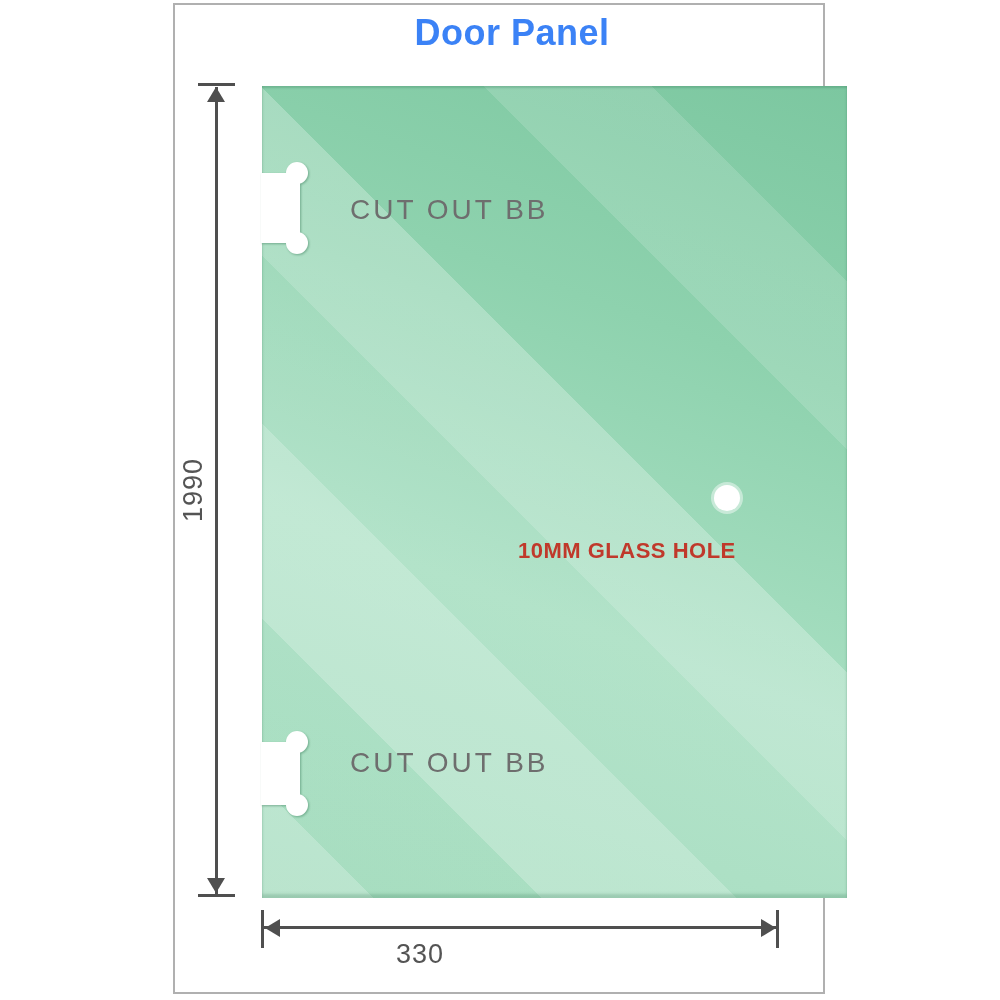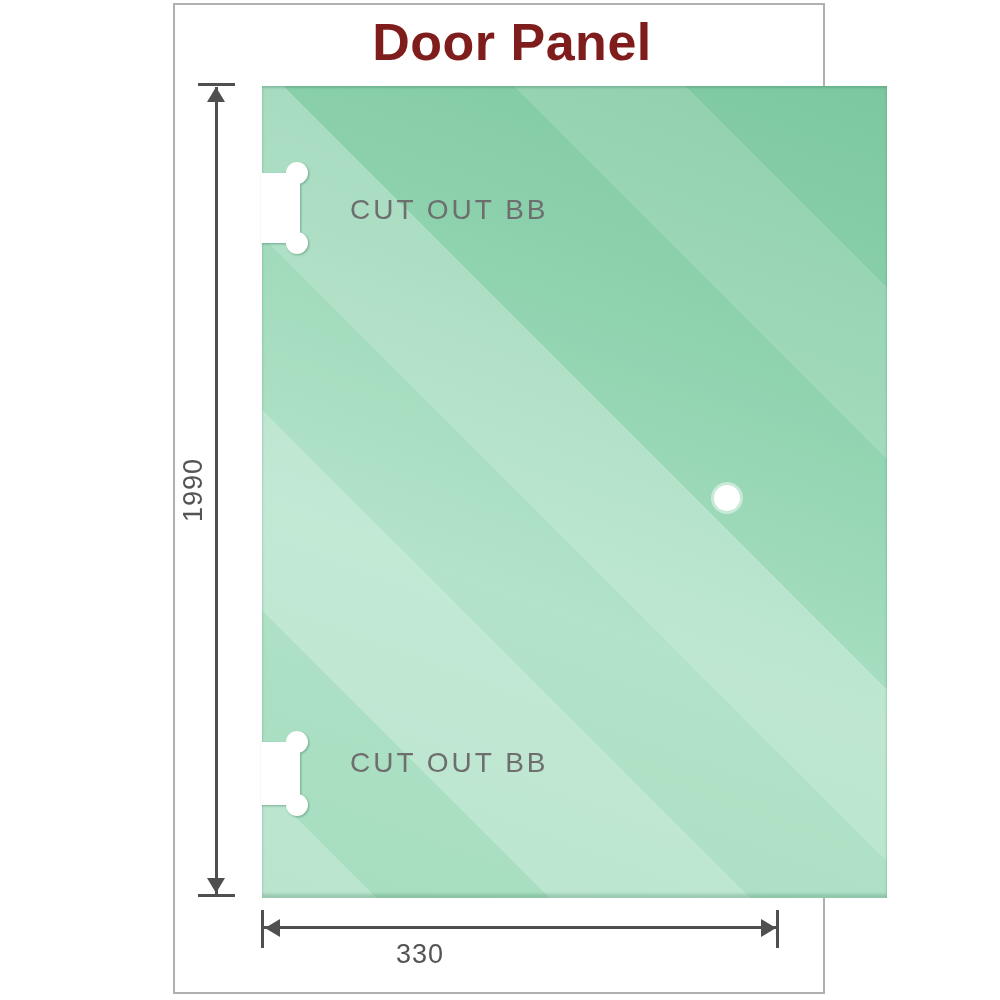--- a/index.html
+++ b/index.html
@@ -5,36 +5,36 @@
   html,body{margin:0;padding:0;background:#ffffff;}
   body{font-family:"Liberation Sans", sans-serif;}
   .stage{position:relative;width:1000px;height:1000px;background:#ffffff;overflow:hidden;}
 
   
   .frame{position:absolute;left:173px;top:3px;width:652px;height:991px;
          border:2px solid #b0b0b0;box-sizing:border-box;background:#ffffff;}
 
   
   .title{position:absolute;left:512px;top:12px;transform:translateX(-50%);
-         font-size:52px;font-weight:bold;color:#7f1d1d;letter-spacing:0.5px;white-space:nowrap;}
+         font-size:36px;font-weight:bold;color:#3b82f6;letter-spacing:0.5px;white-space:nowrap;}
 
   
   .panel{position:absolute;left:262px;top:86px;width:585px;height:812px;
     background:
       linear-gradient(45deg,
         rgba(255,255,255,0.30) 0%,  rgba(255,255,255,0.30) 8%,
         rgba(255,255,255,0.10) 8%,  rgba(255,255,255,0.10) 20%,
         rgba(255,255,255,0.30) 20%, rgba(255,255,255,0.30) 34%,
         rgba(255,255,255,0.12) 34%, rgba(255,255,255,0.12) 46%,
         rgba(255,255,255,0.26) 46%, rgba(255,255,255,0.26) 58%,
         rgba(255,255,255,0.00) 58%, rgba(255,255,255,0.00) 74%,
         rgba(255,255,255,0.14) 74%, rgba(255,255,255,0.14) 86%,
         rgba(255,255,255,0.00) 86%),
       linear-gradient(200deg,#7cc7a0 0%,#8ed2ae 30%,#a8dfc2 62%,#9cd9b8 100%);
-    box-shadow: inset 0 2px 2px rgba(40,110,75,0.25), inset 0 -4px 3px rgba(40,110,75,0.22); padding-left: 40px;}
+    box-shadow: inset 0 2px 2px rgba(40,110,75,0.25), inset 0 -4px 3px rgba(40,110,75,0.22);}
 
   
   .cutout{position:absolute;left:-1px;width:50px;filter:drop-shadow(1px 1px 1px rgba(25,95,60,0.40));}
   .cutout-top{top:76px;height:92px;}
   .cutout-bottom{top:645px;height:88px;}
   .cutout-rect{position:absolute;left:0;top:11px;width:39px;background:#ffffff;}
   .cutout-top .cutout-rect{height:70px;}
   .cutout-bottom .cutout-rect{height:63px;}
   .cutout-circle{position:absolute;left:25px;width:22px;height:22px;border-radius:50%;background:#ffffff;}
   .cutout-top .c1{top:0;} .cutout-top .c2{top:70px;}
@@ -96,20 +96,21 @@
       <div class="cutout-circle c1"></div>
       <div class="cutout-circle c2"></div>
     </div>
 
     <div class="cutout-label label-top">CUT OUT BB</div>
 
     <div class="cutout-label label-bottom">CUT OUT BB</div>
 
     <div class="glass-hole"></div>
 
+    <div class="hole-label">10MM GLASS HOLE</div>
   </div>
 
   <div>
     <div class="vtick vtick-top"></div>
     <div class="arrow arrow-up"></div>
     <div class="dimline vline"></div>
     <div class="arrow arrow-down"></div>
     <div class="vtick vtick-bottom"></div>
     <div class="vdim-label">1990</div>
   </div>

